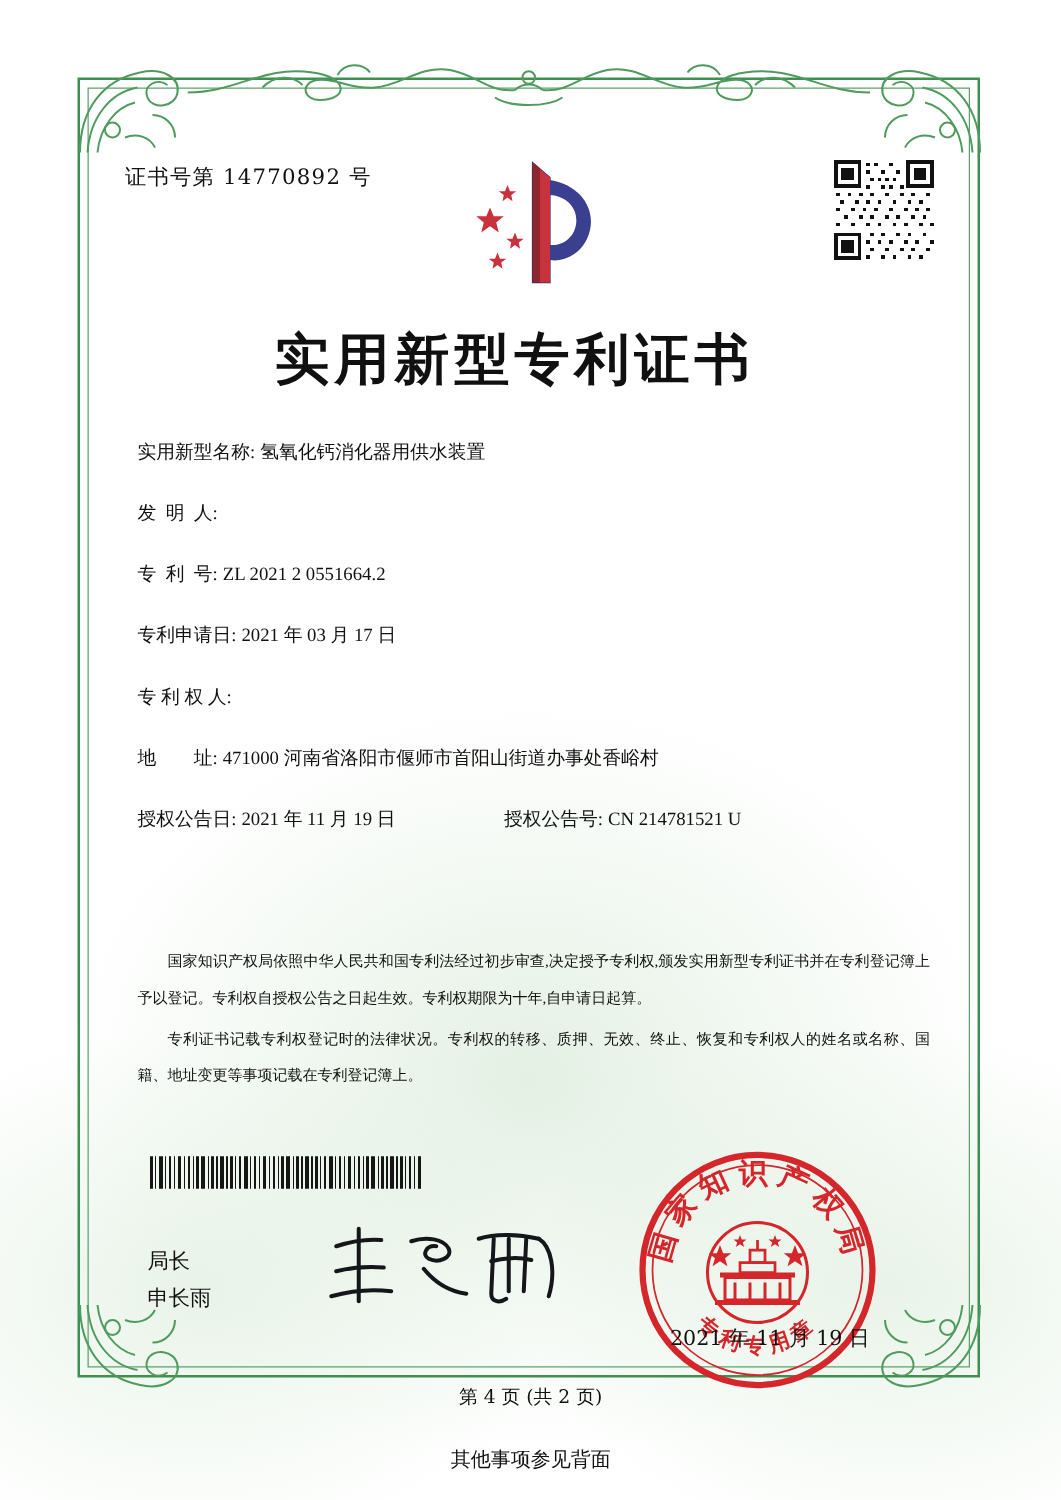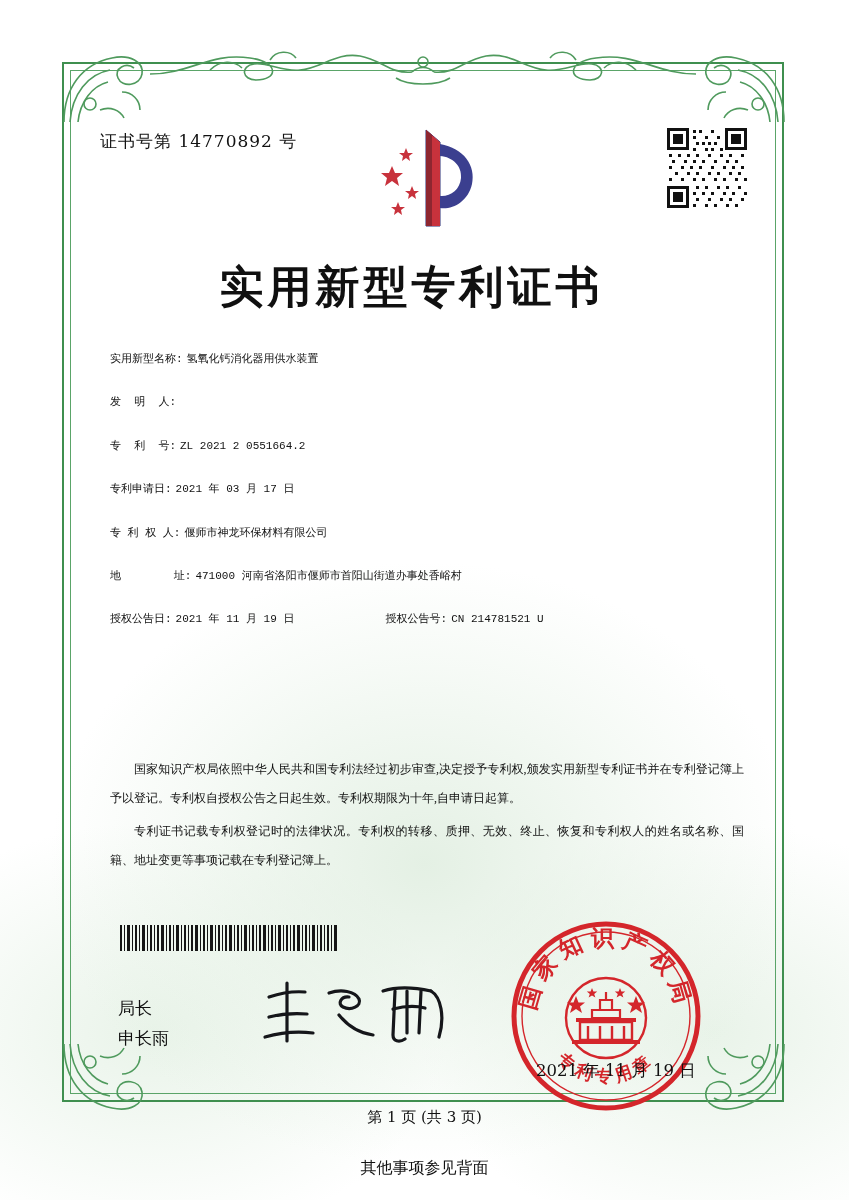--- a/index.html
+++ b/index.html
@@ -96,23 +96,23 @@
     letter-spacing: 4px;
     font-family: "DejaVu Serif", "Liberation Serif", serif;
     color: #101010;
   }
 
   
   .fields {
     position: absolute;
     left: 110px; top: 352px;
     width: 640px;
-    font-size: 11px;
-    color: #111;
-    font-family: Liberation Mono, monospace;
+    font-size: 15px;
+    color: #111;
+    font-family: Liberation Serif, serif;
   }
   .field-row {
     display: flex;
     align-items: baseline;
     margin-bottom: 28px;
     line-height: 1.4;
   }
   .field-label {
     flex: 0 0 auto;
     white-space: pre;
@@ -391,21 +391,20 @@
     <div class="field-row">
       <span class="field-label">专  利  号:</span>
       <span class="field-value">ZL 2021 2 0551664.2</span>
     </div>
     <div class="field-row">
       <span class="field-label">专利申请日:</span>
       <span class="field-value">2021 年 03 月 17 日</span>
     </div>
     <div class="field-row">
       <span class="field-label">专 利 权 人:</span>
-      <span class="field-value">偃师市神龙环保材料有限公司</span>
     </div>
     <div class="field-row">
       <span class="field-label">地        址:</span>
       <span class="field-value">471000 河南省洛阳市偃师市首阳山街道办事处香峪村</span>
     </div>
     <div class="field-row dual">
       <span class="field-label">授权公告日:</span>
       <span class="field-value first">2021 年 11 月 19 日</span>
       <span class="field-label2">授权公告号:</span>
       <span class="field-value">CN 214781521 U</span>
@@ -531,16 +530,16 @@
           <polygon points="-14,-30 -12.6,-26.4 -8.8,-26.4 -11.8,-24 -10.6,-20.4 -14,-22.6 -17.4,-20.4 -16.2,-24 -19.2,-26.4 -15.4,-26.4"></polygon>
           <polygon points="14,-30 15.4,-26.4 19.2,-26.4 16.2,-24 17.4,-20.4 14,-22.6 10.6,-20.4 11.8,-24 8.8,-26.4 12.6,-26.4"></polygon>
           <polygon points="30,-22 32.5,-15.5 39,-15.5 34,-11.5 36,-5 30,-9 24,-5 26,-11.5 21,-15.5 27.5,-15.5"></polygon>
         </g>
       </g>
     </svg>
   </div>
 
   <div class="seal-date">2021 年 11 月 19 日</div>
 
-  <div class="page-no">第 1 页 (共 3 页)</div>
+  <div class="page-no">第 4 页 (共 2 页)</div>
   <div class="footer-note">其他事项参见背面</div>
 
 </div>
 
 </body></html>

